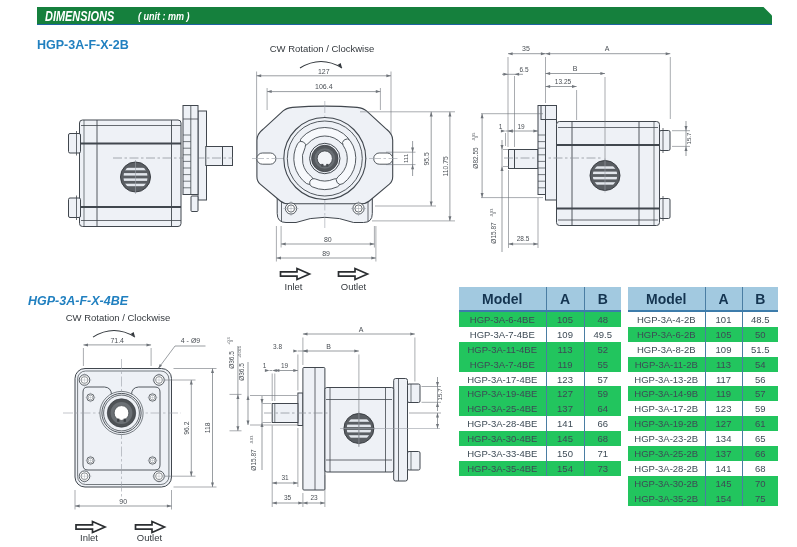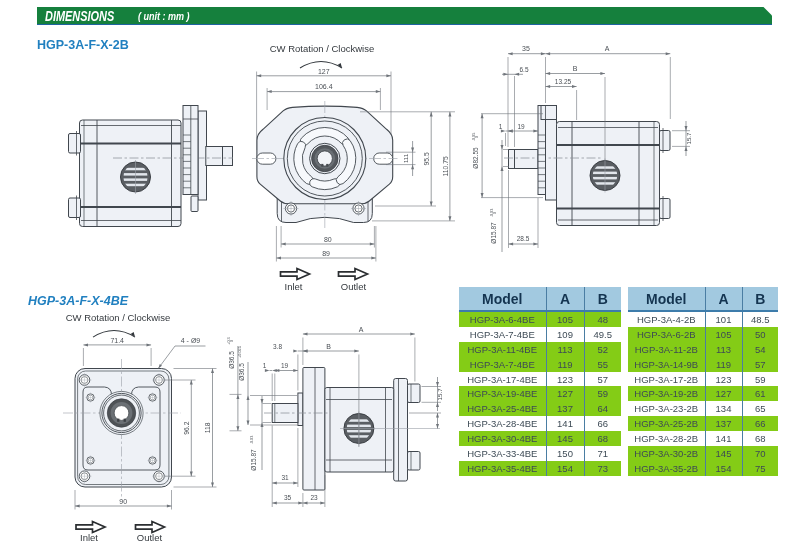--- a/index.html
+++ b/index.html
@@ -5,21 +5,21 @@
 body{width:797px;height:547px;font-family:"Liberation Sans",sans-serif;position:relative;overflow:hidden;}
 .topbar{position:absolute;left:37px;top:6.5px;width:735px;height:18.5px;background:#15803d;
  clip-path:polygon(0 0,726px 0,735px 9px,735px 18.5px,0 18.5px);font-style:italic;}
 .topbar .t1{position:absolute;left:8px;top:1px;color:#ffffff;font-weight:bold;font-size:14px;transform:scaleX(0.78);transform-origin:left center;white-space:nowrap;}
 .topbar .t2{position:absolute;left:101px;top:3.5px;color:#ffffff;font-weight:bold;font-size:11px;transform:scaleX(0.82);transform-origin:left center;white-space:nowrap;}
 .h1{position:absolute;color:#2180c0;font-weight:bold;font-size:12.5px;white-space:nowrap;}
 table.dim{position:absolute;top:287px;border-collapse:collapse;table-layout:fixed;}
 table.dim th{background:#a2c9e0;color:#143450;font-size:14px;font-weight:bold;height:21px;
  border-bottom:2px solid #3d7cab;}
 table.dim td{font-size:9.5px;color:#3d4a55;text-align:center;height:14.9px;padding:0;}
-table.dim tr.alt td{background:#84cc16;}
+table.dim tr.alt td{background:#22c55e;}
 table.dim td+td,table.dim th+th{border-left:1px solid #4a7da3;}
 </style></head>
 <body>
 <div class="topbar">
     <span class="t1">DIMENSIONS</span>
     <span class="t2">( unit : mm )</span>
     <div style="position:absolute;left:0;bottom:0;width:100%;height:1.5px;background:#1f63a0;"></div>
   </div>
 <div class="h1" style="left:37px;top:38px;">HGP-3A-F-X-2B</div>
 <div class="h1" style="left:28px;top:294px;font-style:italic;">HGP-3A-F-X-4BE</div>
@@ -503,25 +503,35 @@
       <tr>
         <td>HGP-3A-4-2B</td>
         <td>101</td>
         <td>48.5</td>
       </tr>
       <tr class="alt">
         <td>HGP-3A-6-2B</td>
         <td>105</td>
         <td>50</td>
       </tr>
+      <tr>
+        <td>HGP-3A-8-2B</td>
+        <td>109</td>
+        <td>51.5</td>
+      </tr>
       <tr class="alt">
         <td>HGP-3A-11-2B</td>
         <td>113</td>
         <td>54</td>
       </tr>
+      <tr>
+        <td>HGP-3A-13-2B</td>
+        <td>117</td>
+        <td>56</td>
+      </tr>
       <tr class="alt">
         <td>HGP-3A-14-9B</td>
         <td>119</td>
         <td>57</td>
       </tr>
       <tr>
         <td>HGP-3A-17-2B</td>
         <td>123</td>
         <td>59</td>
       </tr>

